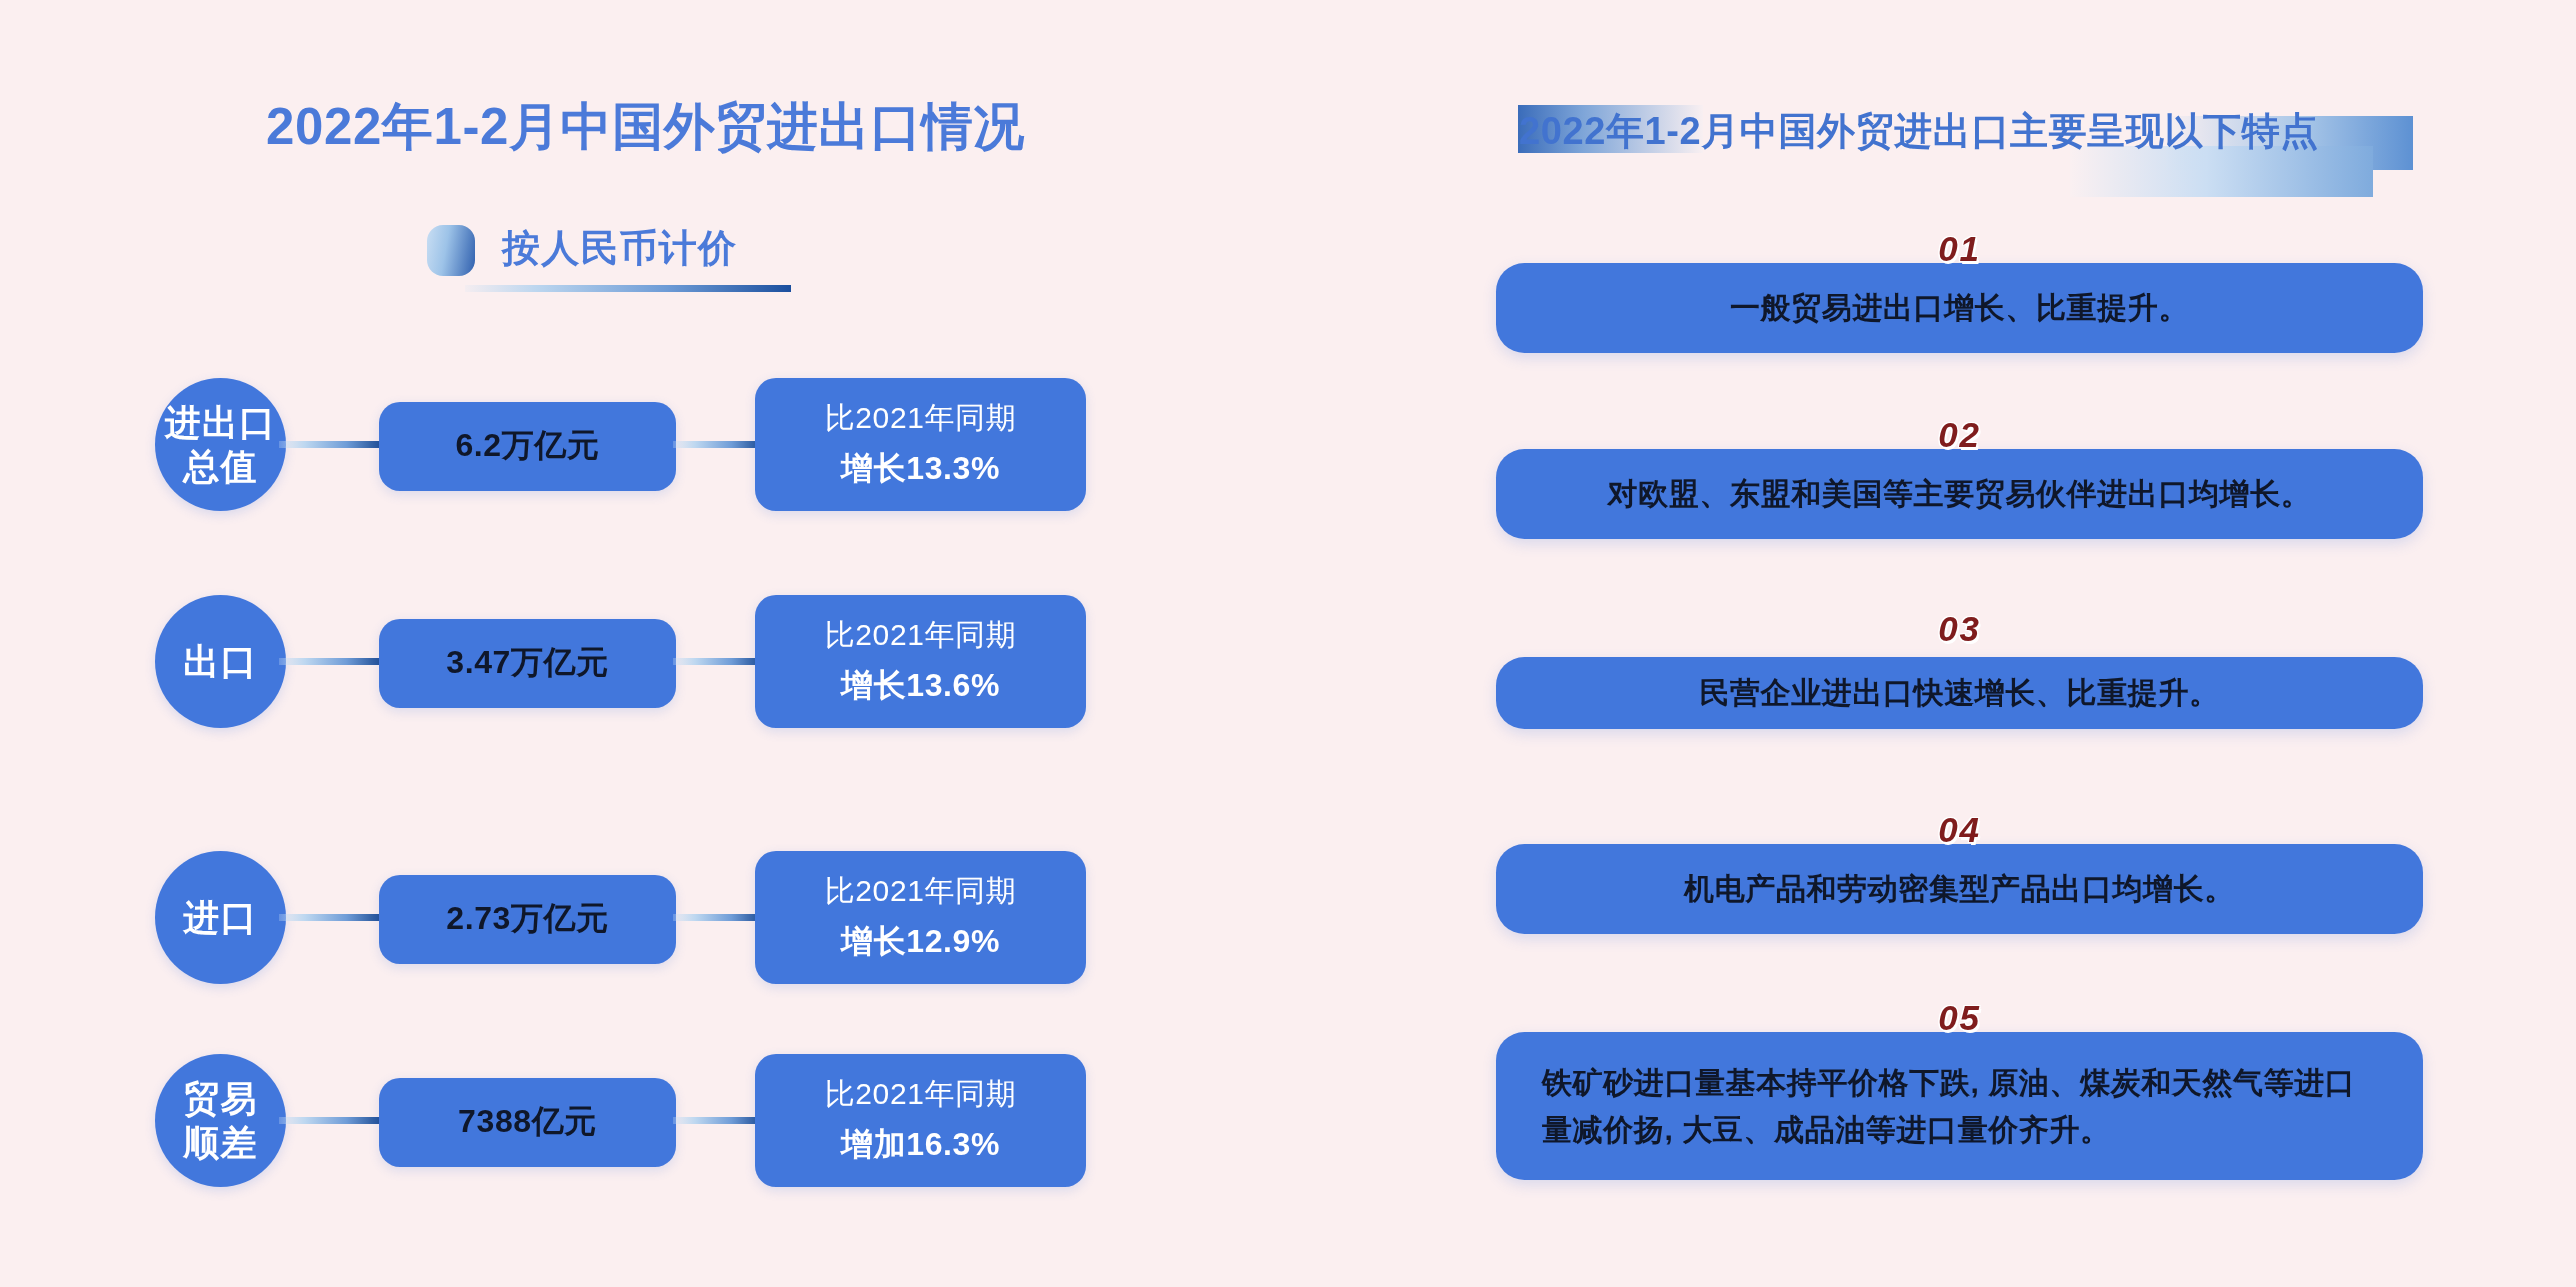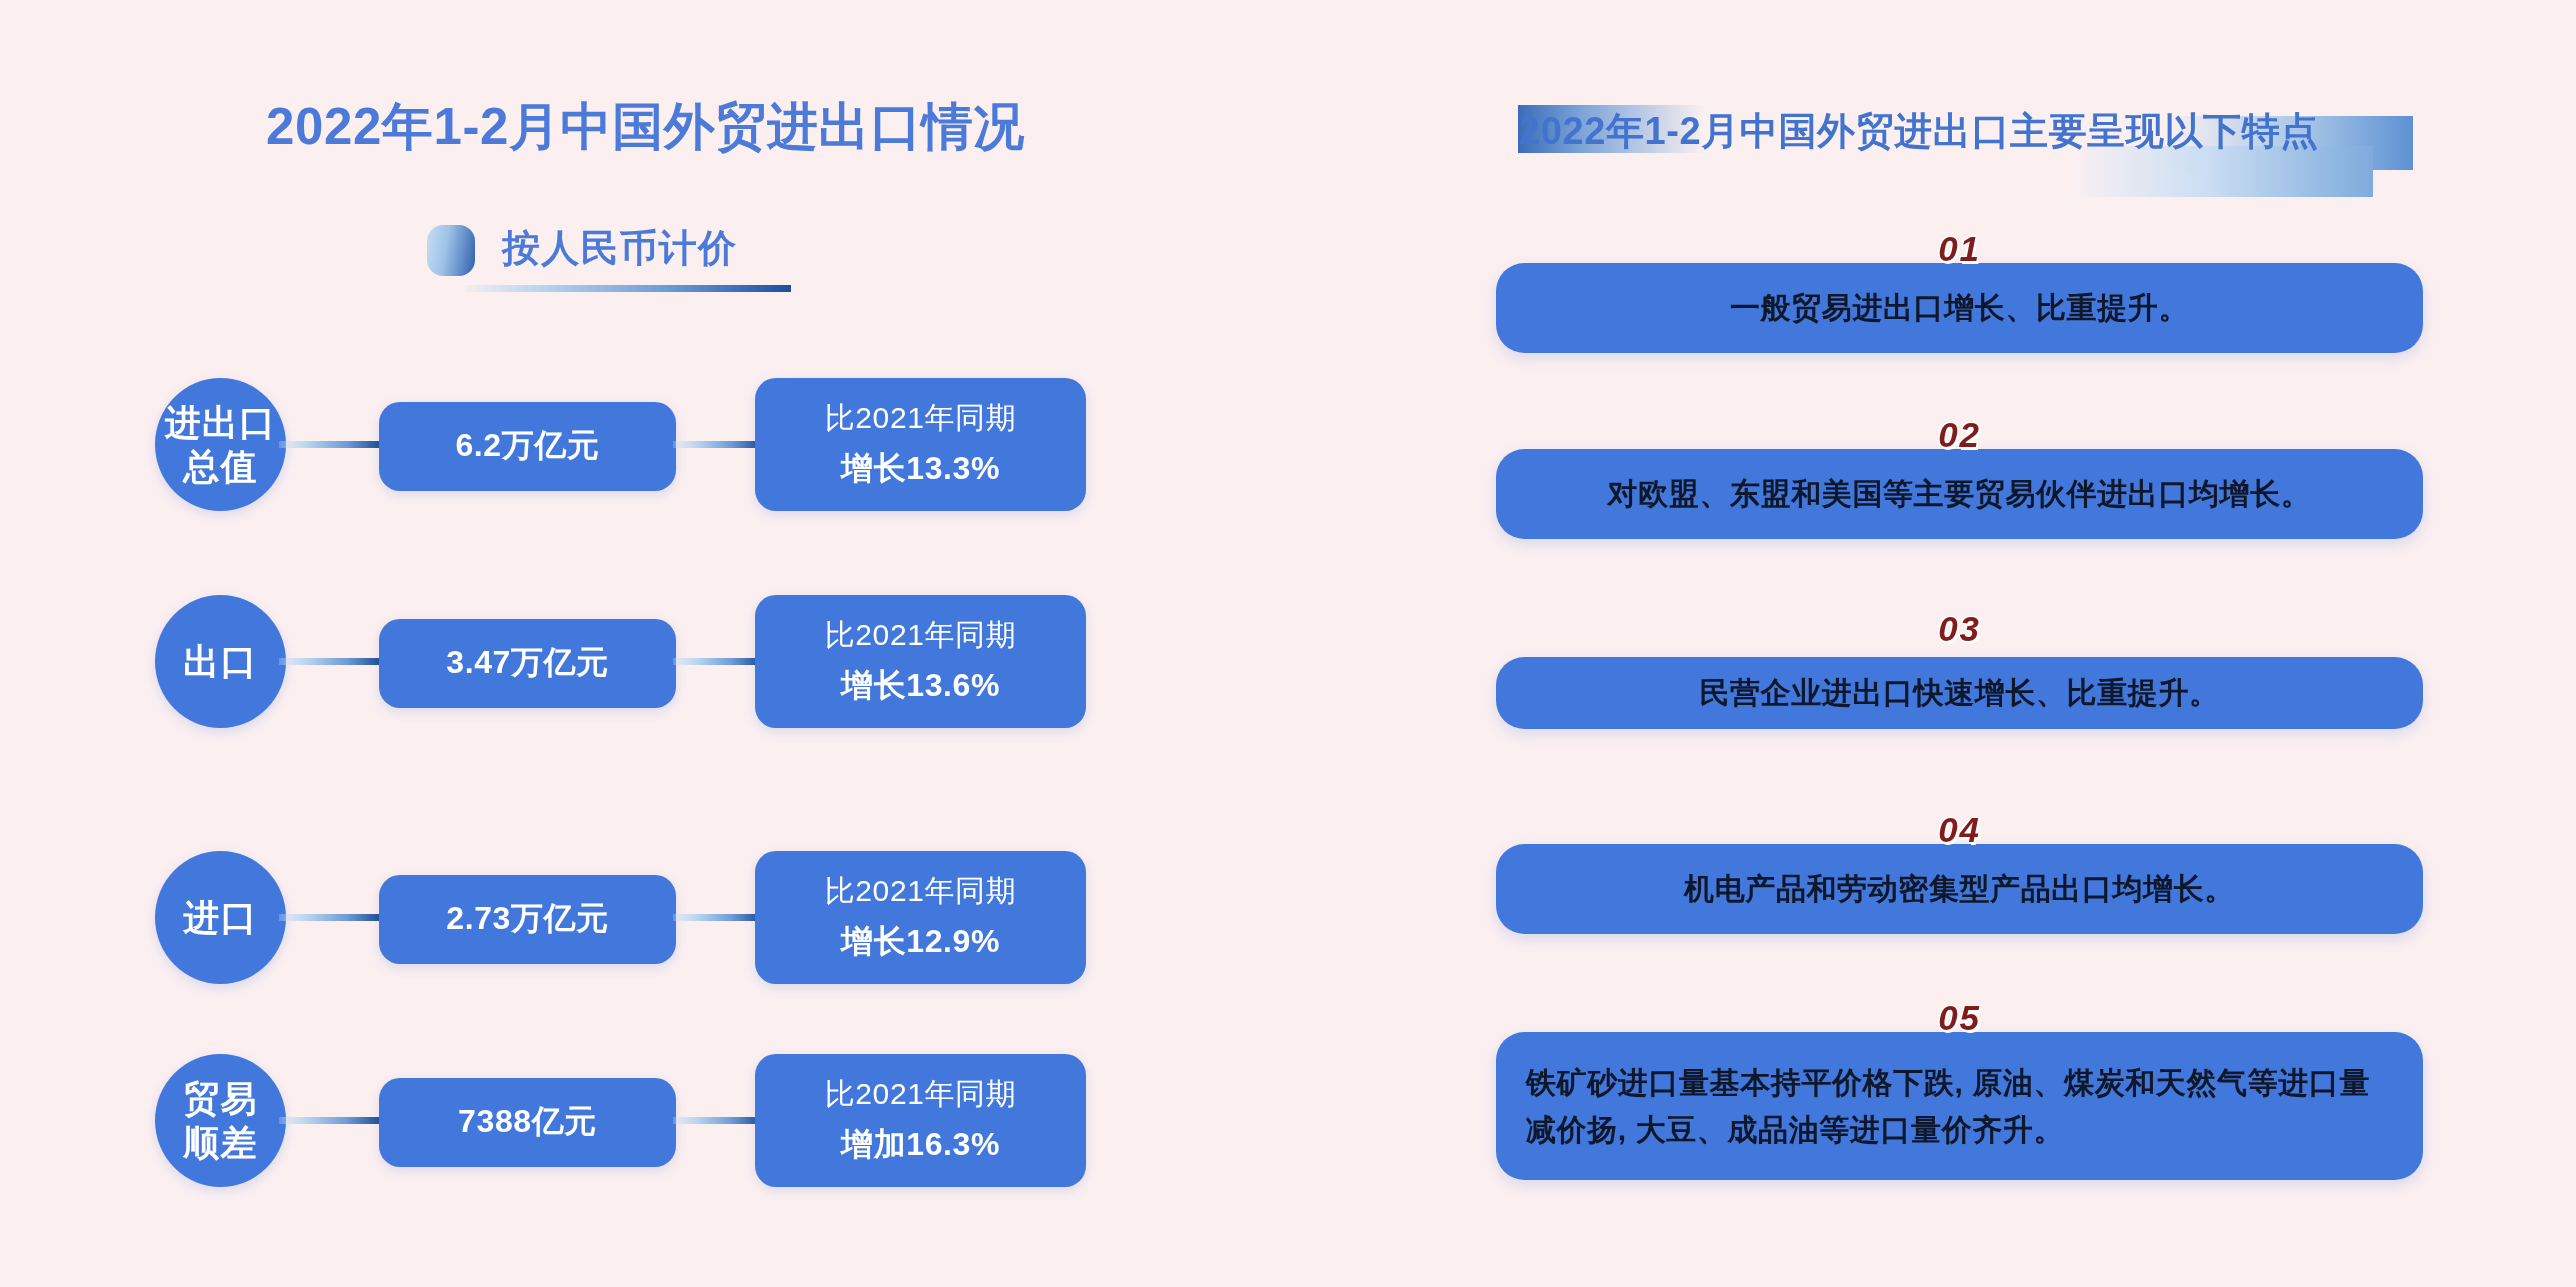--- a/index.html
+++ b/index.html
@@ -110,21 +110,21 @@
     position: absolute;
     left: 379px;
     top: 23.5px;
     width: 297px;
     height: 89px;
     border-radius: 21px;
     background: #4277dc;
     display: flex;
     align-items: center;
     justify-content: center;
-    color: #ffffff;
+    color: #0f172a;
     font-size: 32px;
     font-weight: bold;
     letter-spacing: 0.6px;
     box-shadow: 0 3.7px 11px rgba(66,119,220,0.16);
   }
 
   .row-change {
     position: absolute;
     left: 755px;
     top: 0px;
@@ -237,21 +237,21 @@
     font-size: 30px;
     font-weight: bold;
     letter-spacing: 0.6px;
     text-align: center;
     box-shadow: 0 5px 13.6px rgba(66,119,220,0.18);
     z-index: 2;
   }
   .feat-pill.tall {
     font-size: 30px;
     line-height: 1.58;
-    padding: 0 30px;
+    padding: 0 46px;
     box-sizing: border-box;
     text-align: left;
     justify-content: flex-start;
   }
 </style>
 </head>
 <body>
 
 <div class="left-panel">
 

